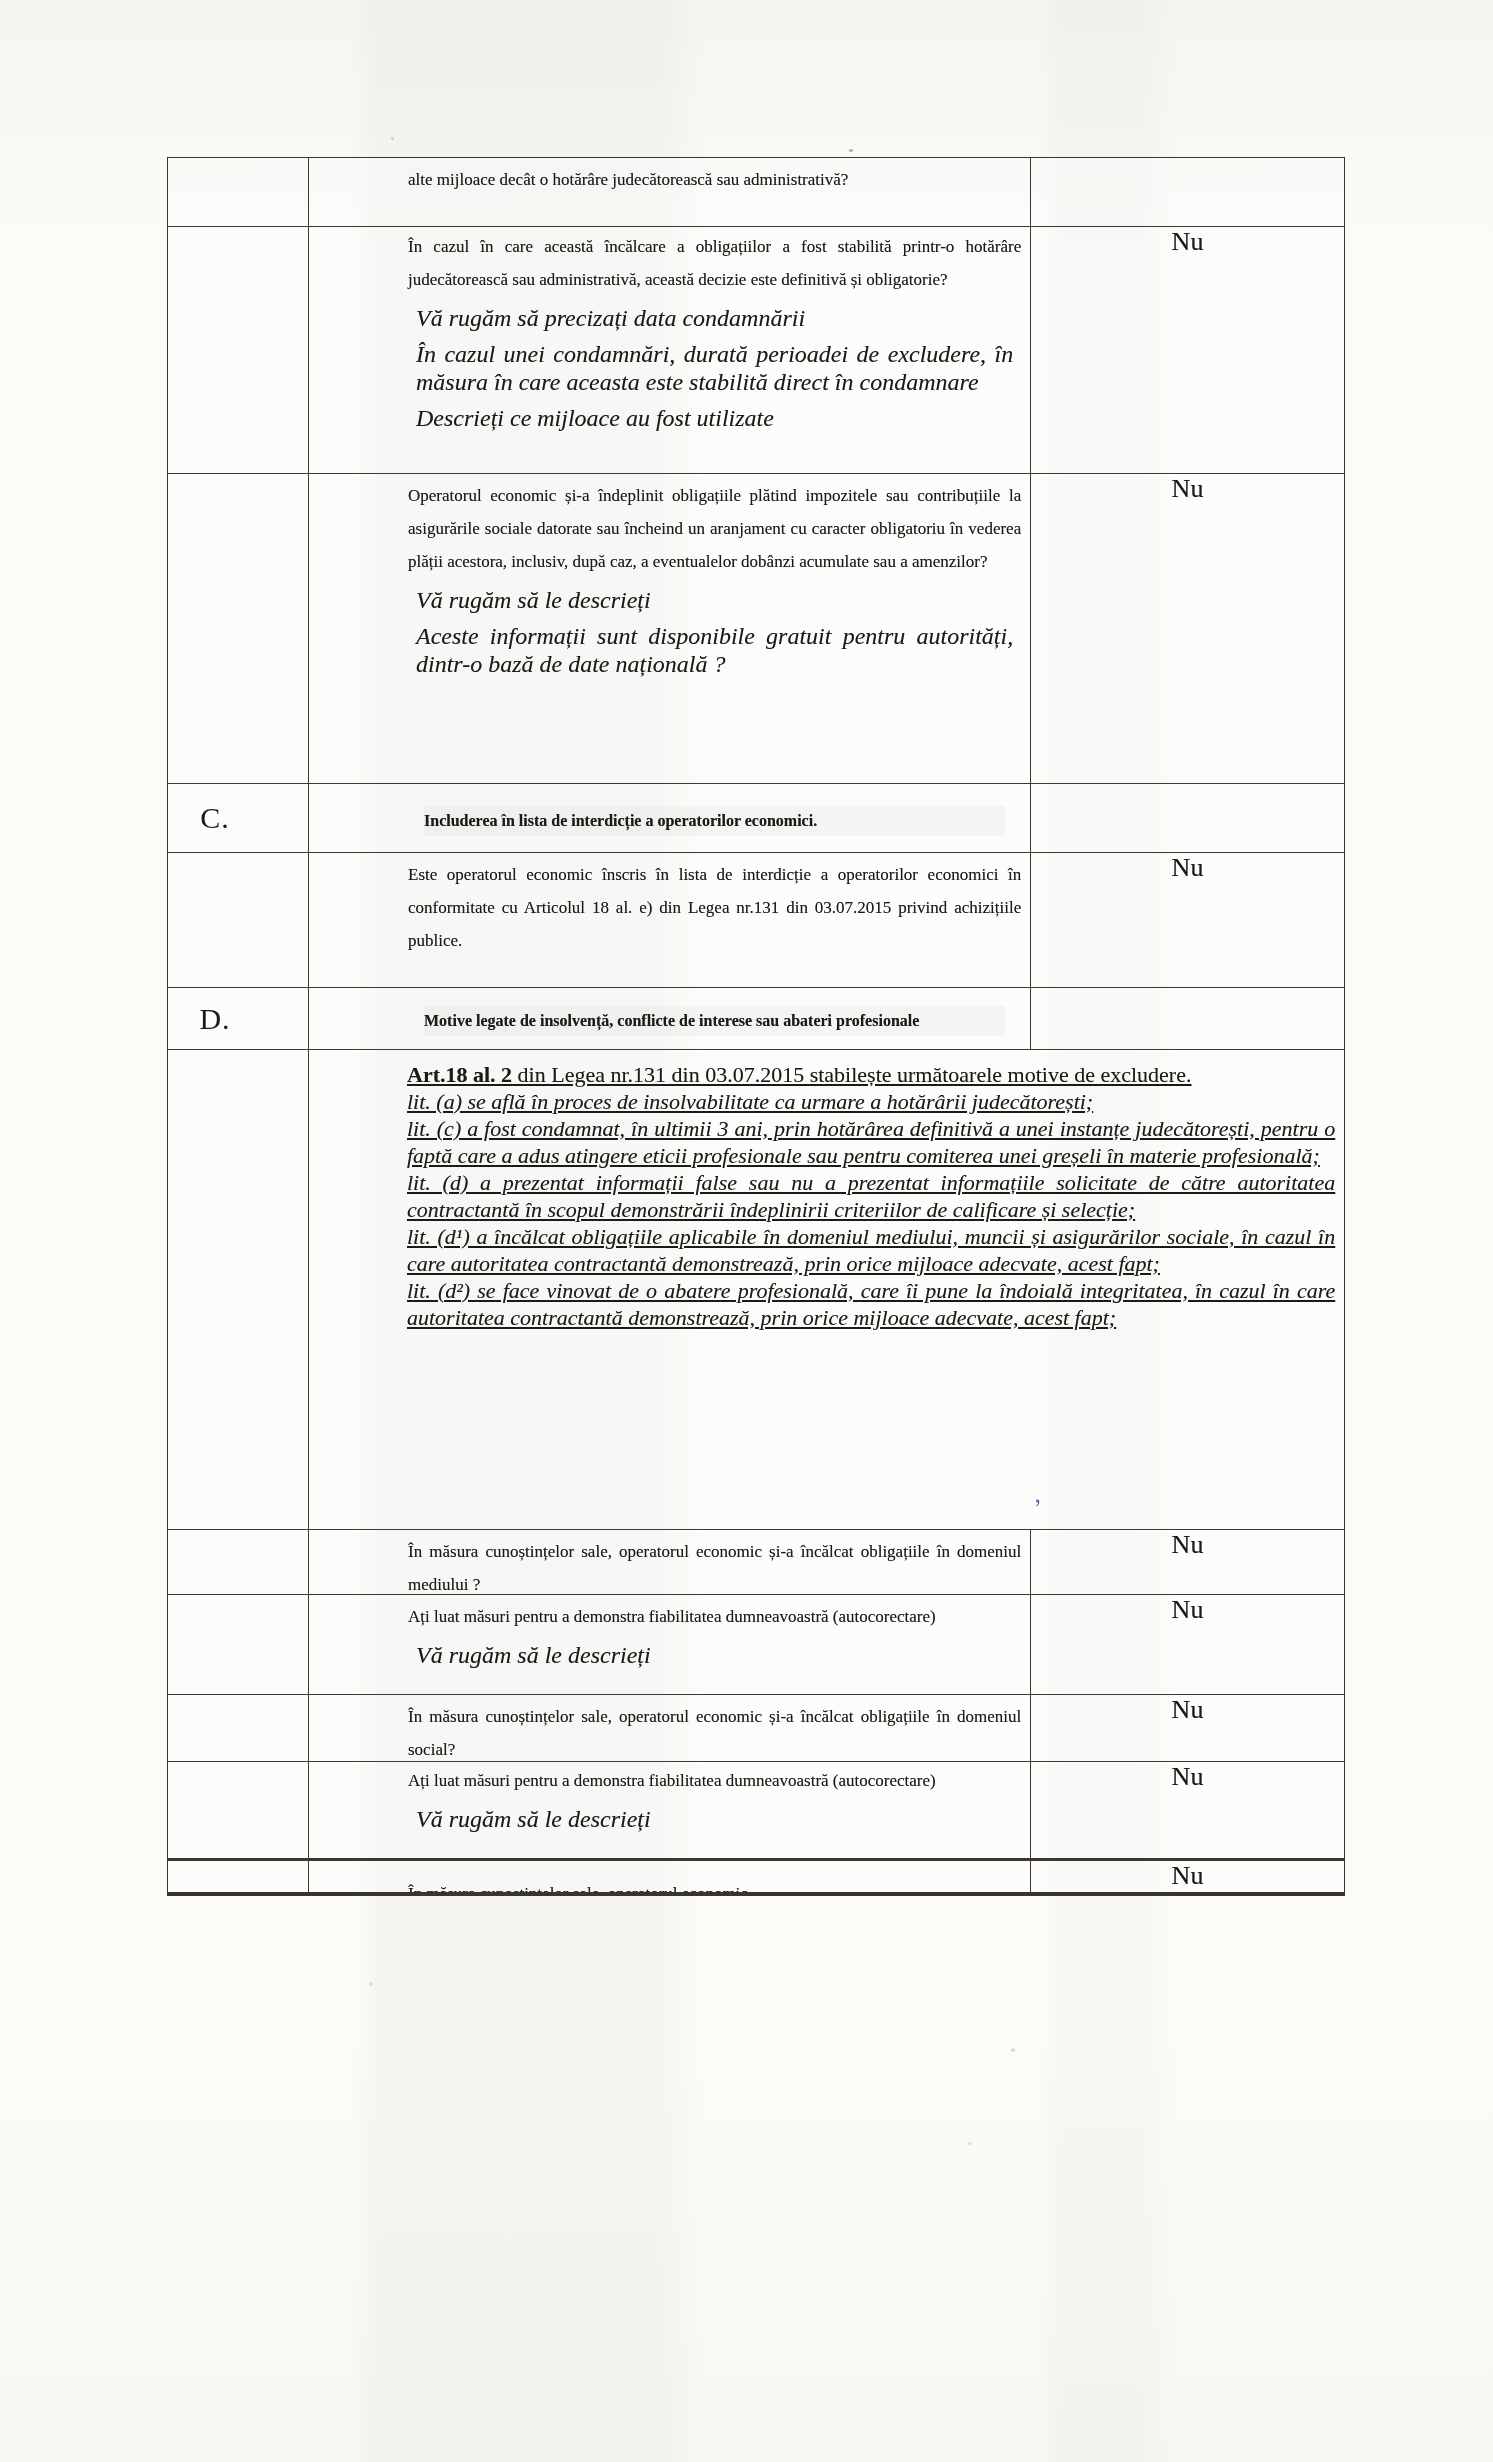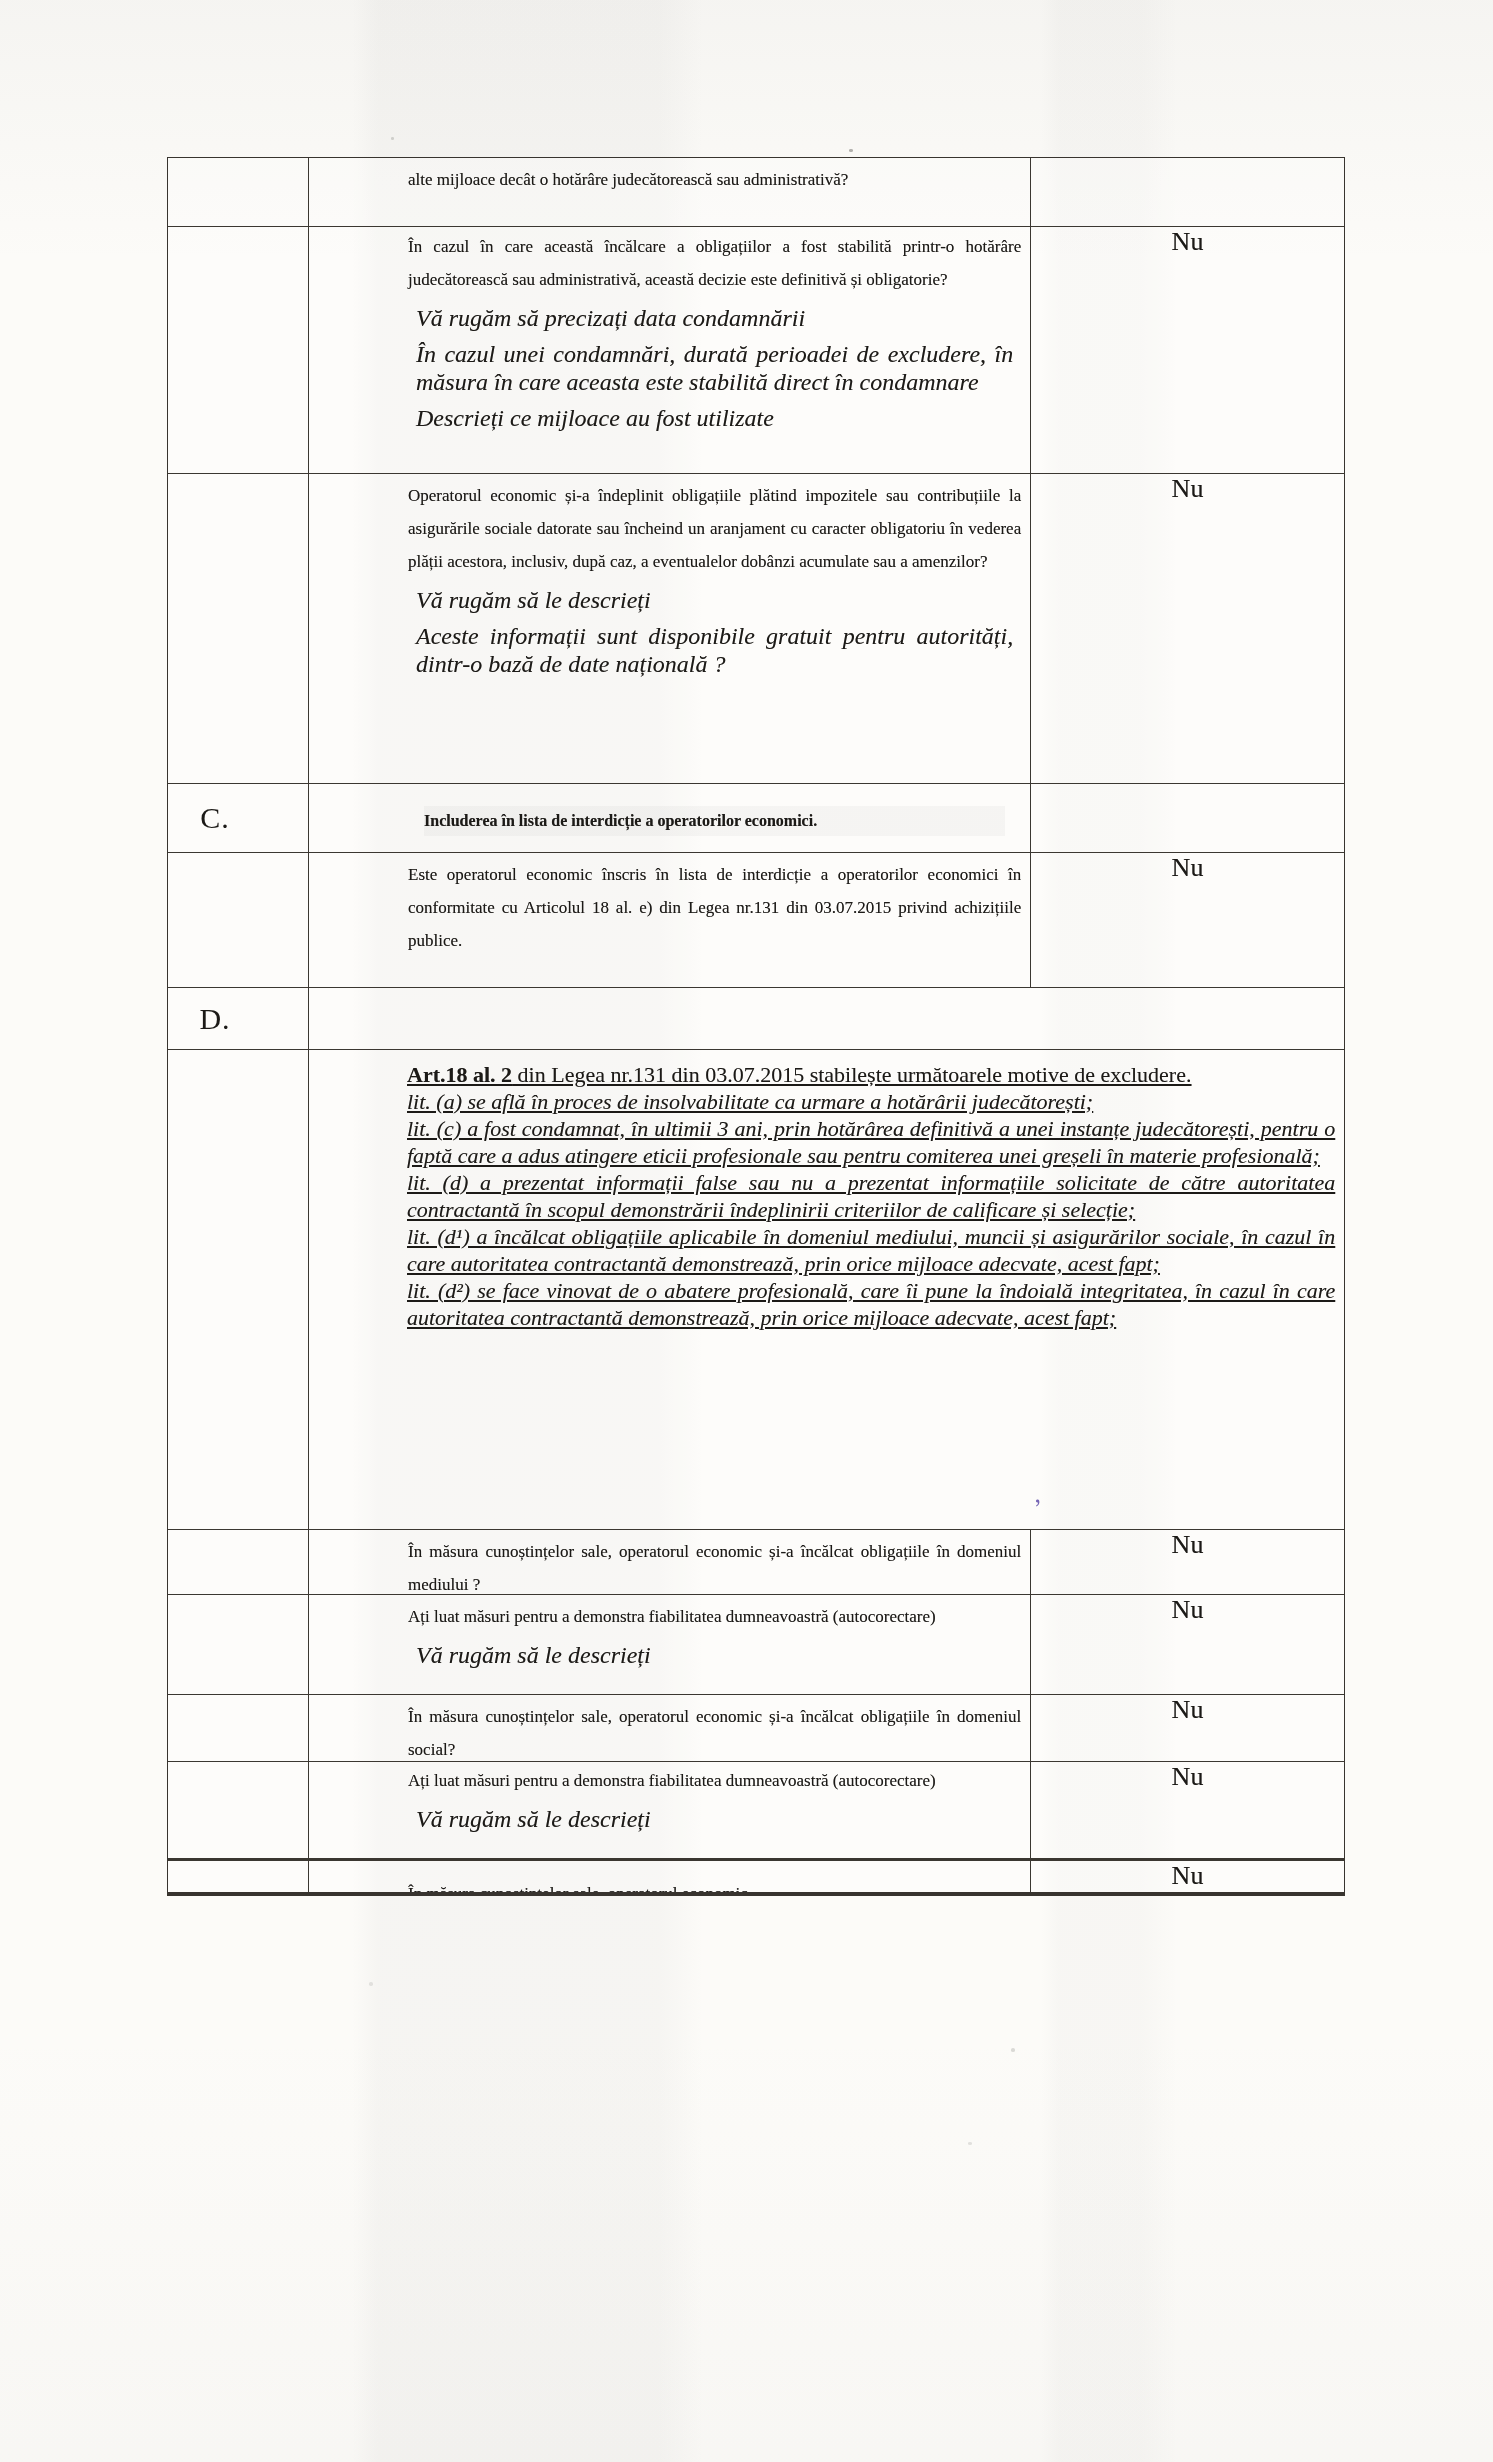--- a/index.html
+++ b/index.html
@@ -149,20 +149,23 @@
       </div>
       <div class="cell ans">
         <span class="answer">Nu</span>
       </div>
     </div>
 
     <div class="row rD">
       <div class="cell label">
         <span class="letter">D.</span>
       </div>
+      <div class="cell main">
+        <p class="heading">Motive legate de insolvență, conflicte de interese sau abateri profesionale</p>
+      </div>
       <div class="cell ans">
         <span class="answer"></span>
       </div>
     </div>
 
     <div class="row rArt">
       <div class="cell label"></div>
       <div class="cell main wide legal">
         <p class="intro"><b>Art.18 al. 2</b><span> din Legea nr.131 din 03.07.2015 stabilește următoarele motive de excludere.</span></p>
         <p class="clause">lit. (a) se află în proces de insolvabilitate ca urmare a hotărârii judecătorești;</p>

